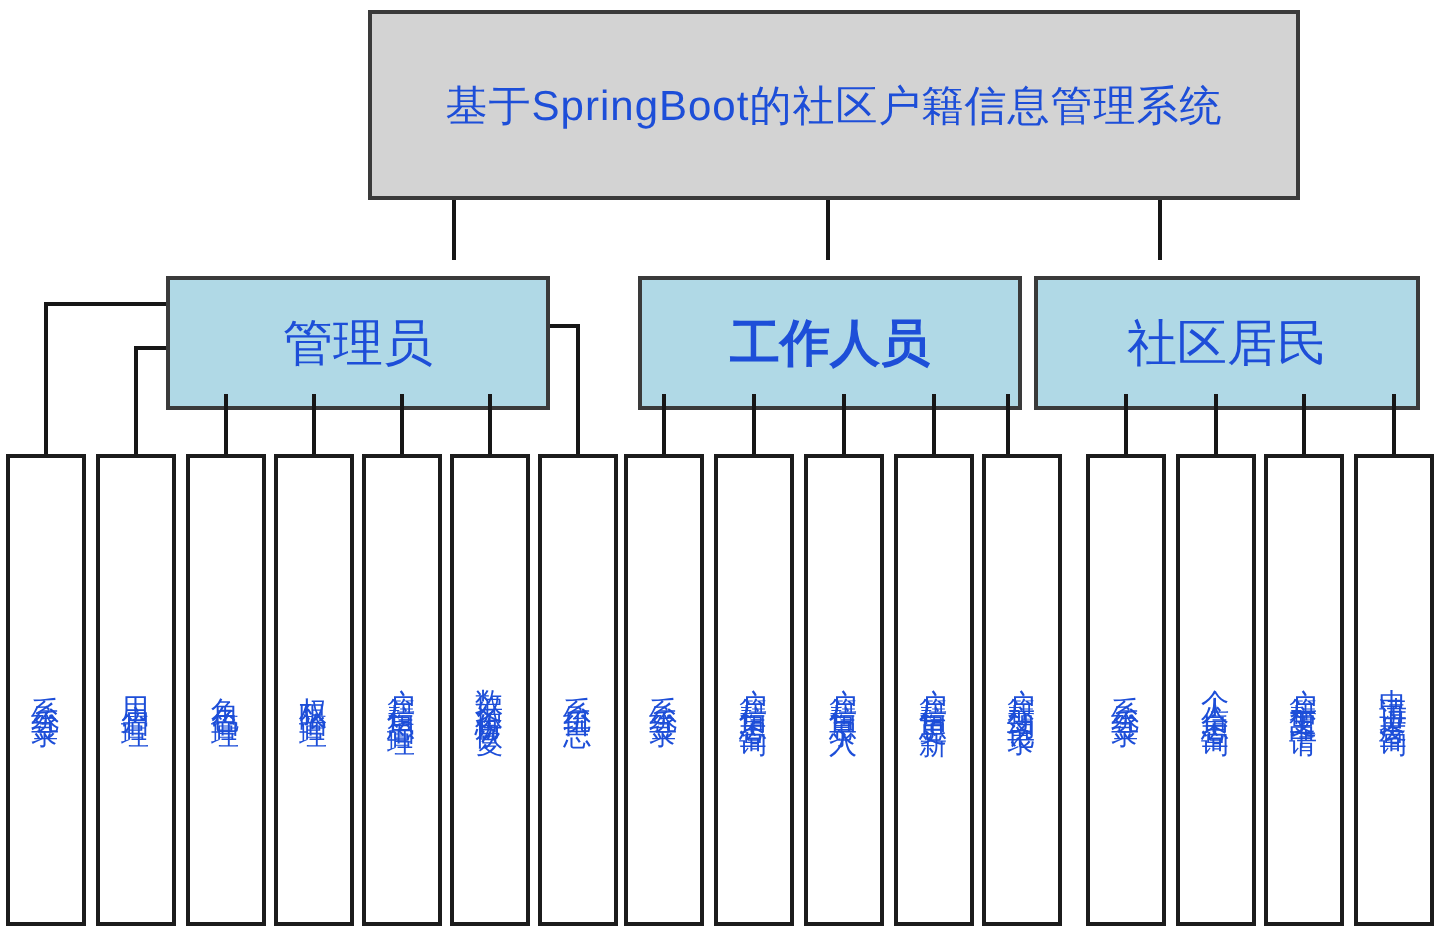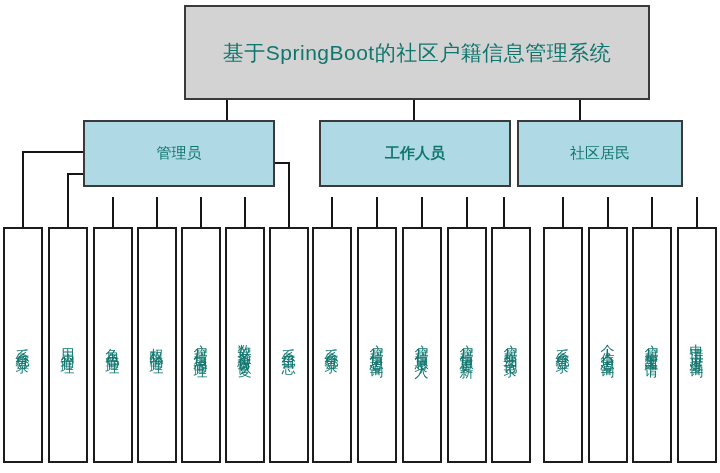--- a/index.html
+++ b/index.html
@@ -11,38 +11,38 @@
     background: #ffffff;
     overflow: hidden;
   }
   .box {
     position: absolute;
     box-sizing: border-box;
     display: flex;
     align-items: center;
     justify-content: center;
     text-align: center;
-    color: #0f766e;
+    color: #1d4ed8;
   }
   .root {
     left: 184px; top: 5px; width: 466px; height: 95px;
     background: var(--title_bg, #d3d3d3);
     border: 2px solid var(--box_border, #3a3a3a);
     font-size: 21px;
     letter-spacing: 0.5px;
   }
   .role {
-    top: 120px; height: 67px;
+    top: 138px; height: 67px;
     background: var(--role_bg, #b0d9e6);
     border: 2px solid var(--box_border, #3a3a3a);
-    font-size: 15px;
+    font-size: 25px;
   }
   .role-admin     { left: 83px;  width: 192px; }
   .role-staff     { left: 319px; width: 192px; font-weight: bold; }
-  .role-residents { left: 517px; width: 166px; }
+  .role-residents { left: 517px; width: 193px; }
   .leaf {
     top: 227px; width: 40px; height: 236px;
     background: #ffffff;
     border: 2px solid var(--leaf_border, #1c1c1c);
   }
   .leaf .vtext {
     writing-mode: vertical-rl;
     text-orientation: upright;
     font-size: 14px;
     letter-spacing: 4px;

